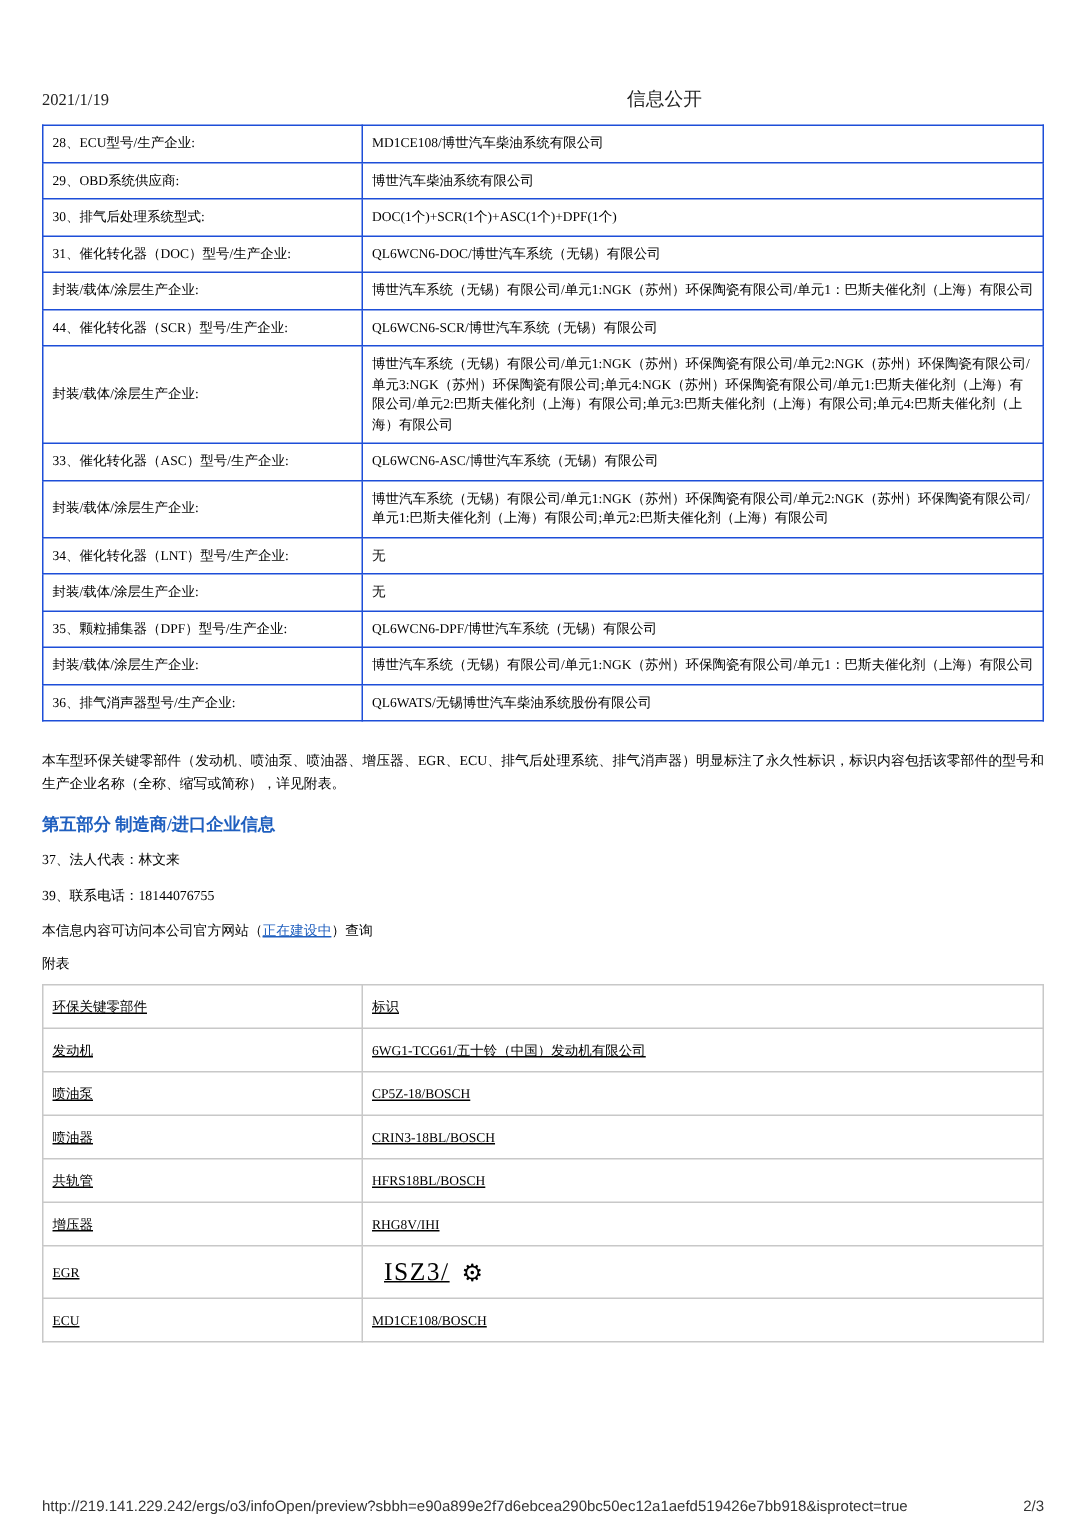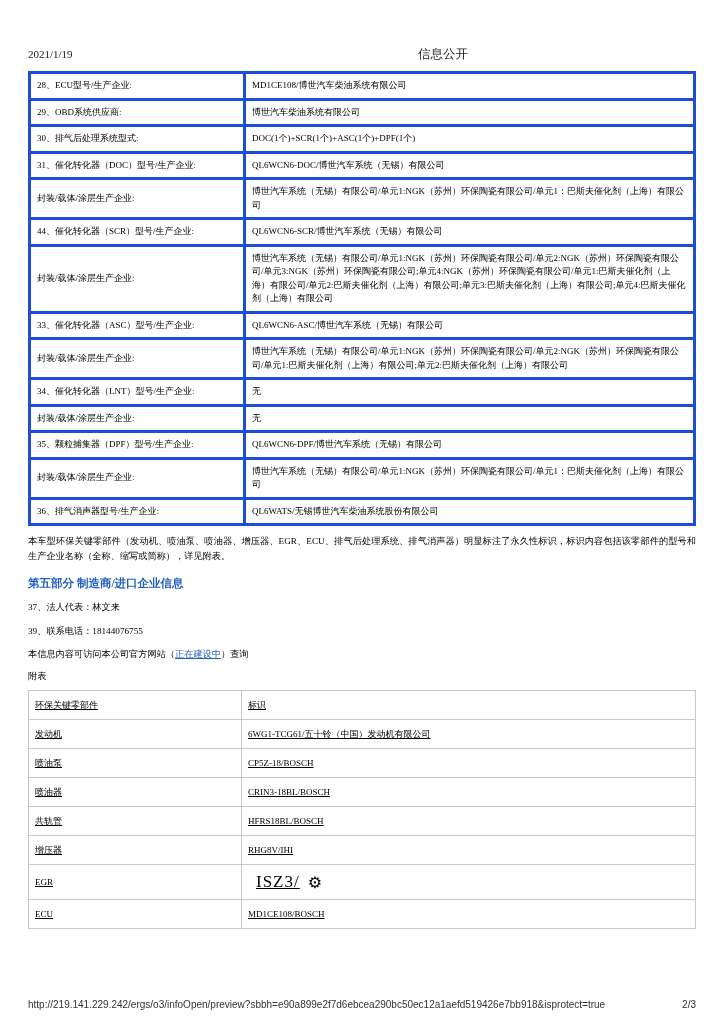--- a/index.html
+++ b/index.html
@@ -19,21 +19,21 @@
     width: 724px;
     height: 1024px;
     box-sizing: border-box;
     padding: 0 28px;
     position: relative;
   }
   .header {
     display: flex;
     align-items: baseline;
     justify-content: flex-start;
-    padding-top: 10px;
+    padding-top: 22px;
     padding-bottom: 8px;
     font-size: 11px;
     color: #222;
     gap: 42px;
   }
   .header .date {
     width: 200px;
     text-align: left;
   }
   .header .title {
@@ -43,34 +43,34 @@
     margin-left: -80px;
     margin-top: 36px;
   }
   table.doc {
     width: 100%;
     border-collapse: collapse;
     table-layout: fixed;
     font-size: 9px;
   }
   table.doc td {
-    border: 3px solid #1d4ed8;
+    border: 1px solid #1d4ed8;
     padding: 5px 6px;
     vertical-align: middle;
     line-height: 1.5;
     word-break: break-all;
     margin-left: 24px;
   }
   td.label {
     width: 200px;
   }
   .note {
     font-size: 9.2px;
     line-height: 1.6;
-    margin-top: 8px;
+    margin-top: 19px;
     text-align: justify;
   }
   .section-title {
     color: #1f5fbf;
     font-size: 11.5px;
     font-weight: bold;
     margin: 13px 0 9px 0;
   }
   .line {
     font-size: 9.2px;

